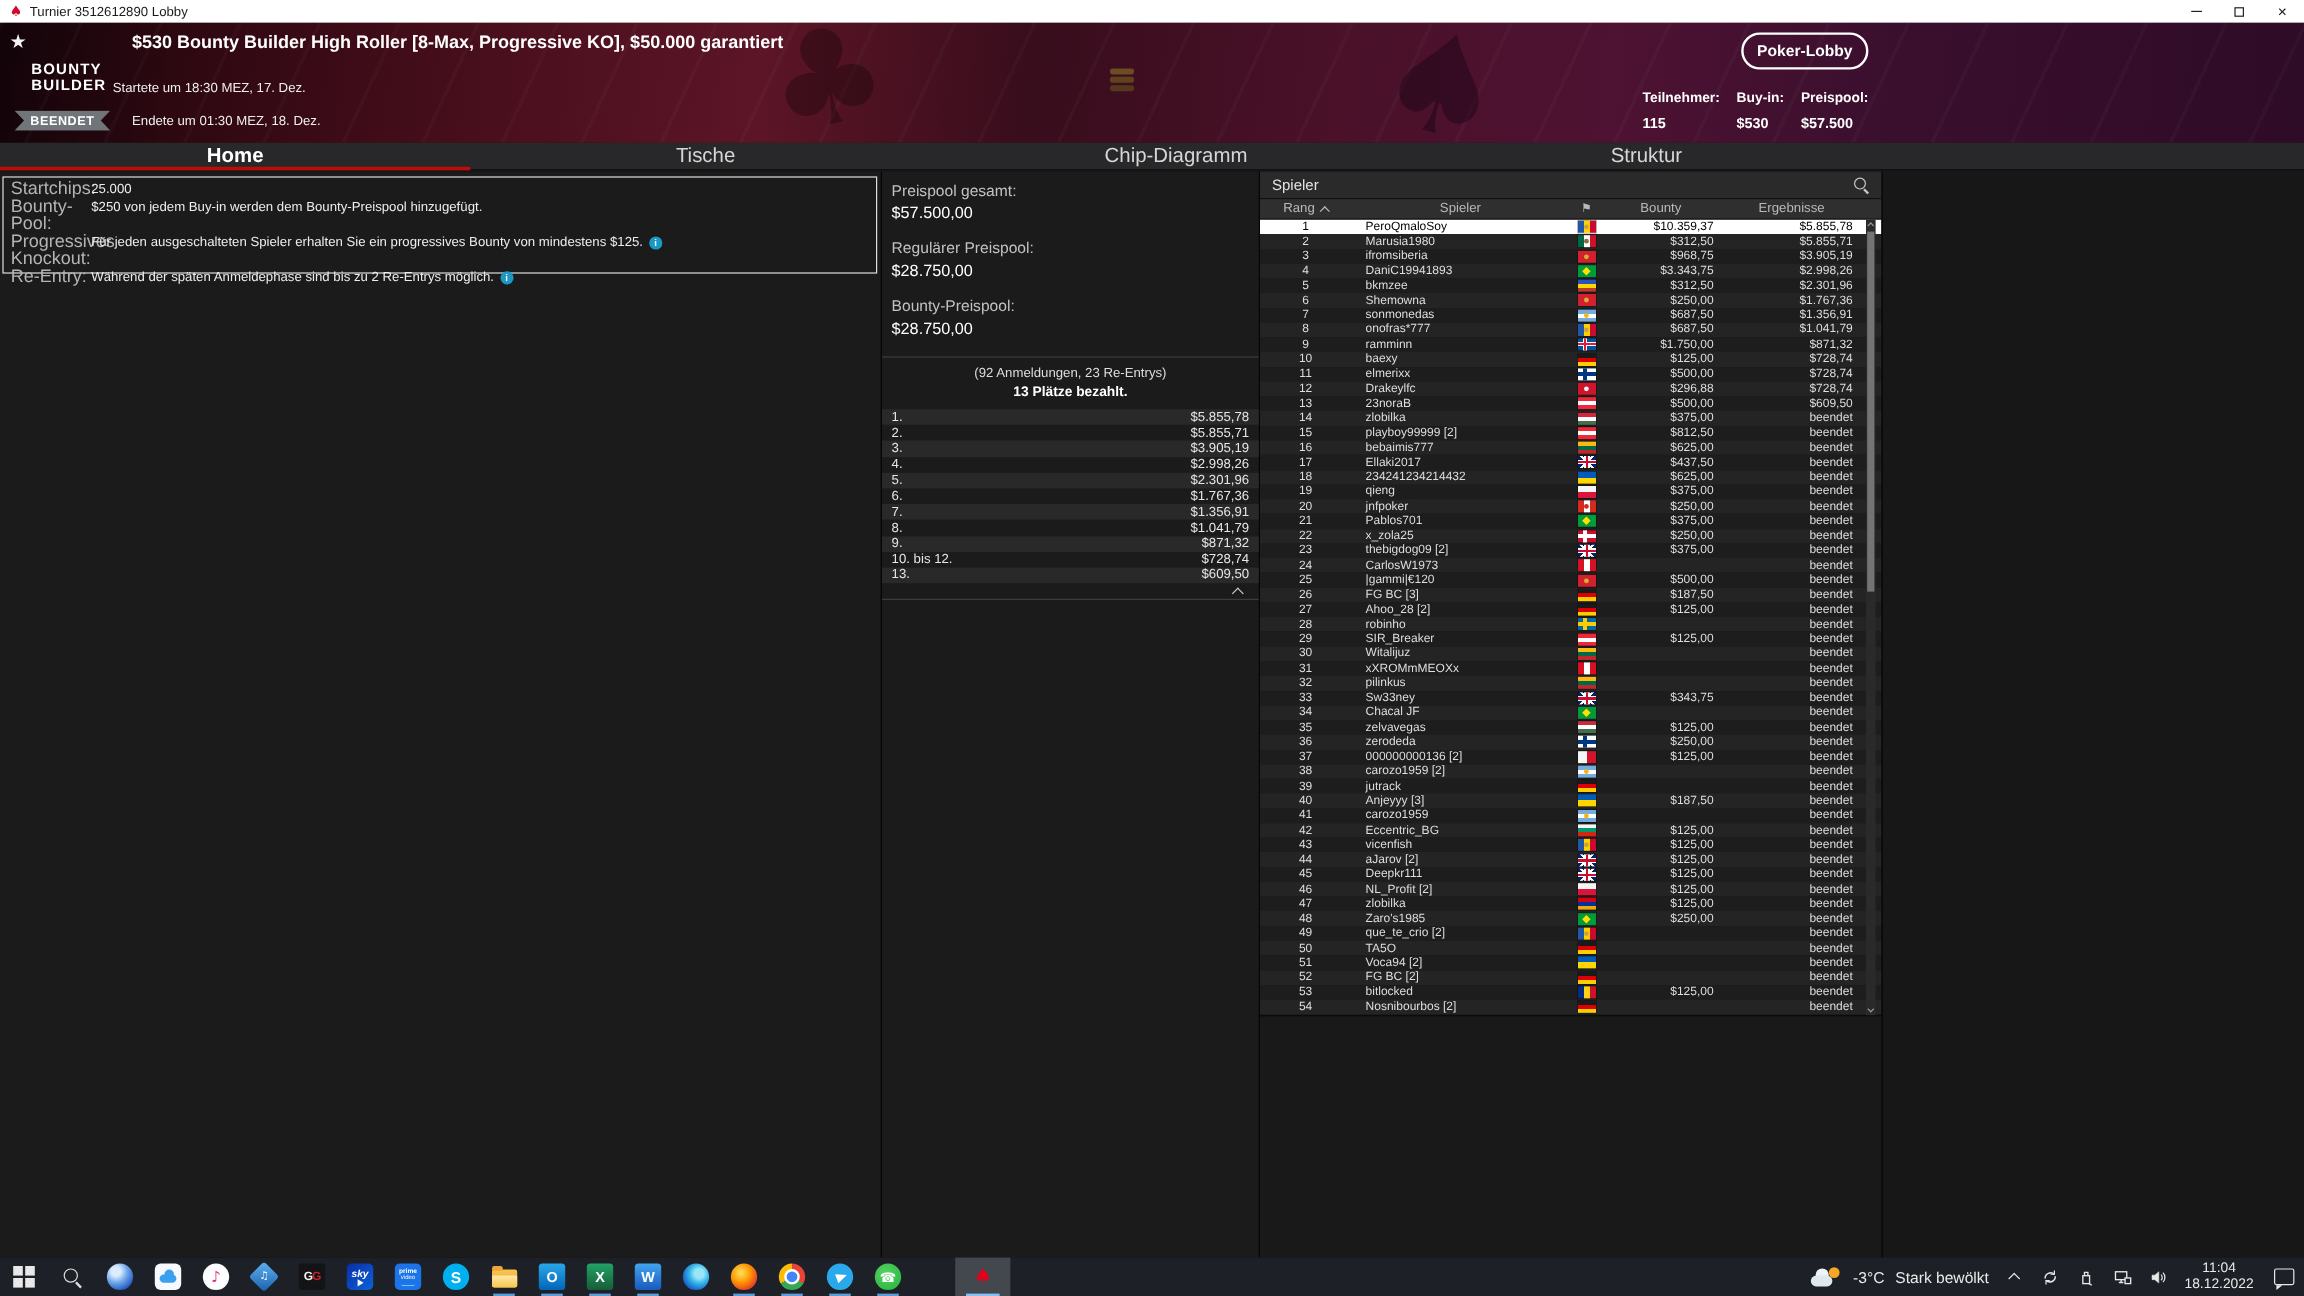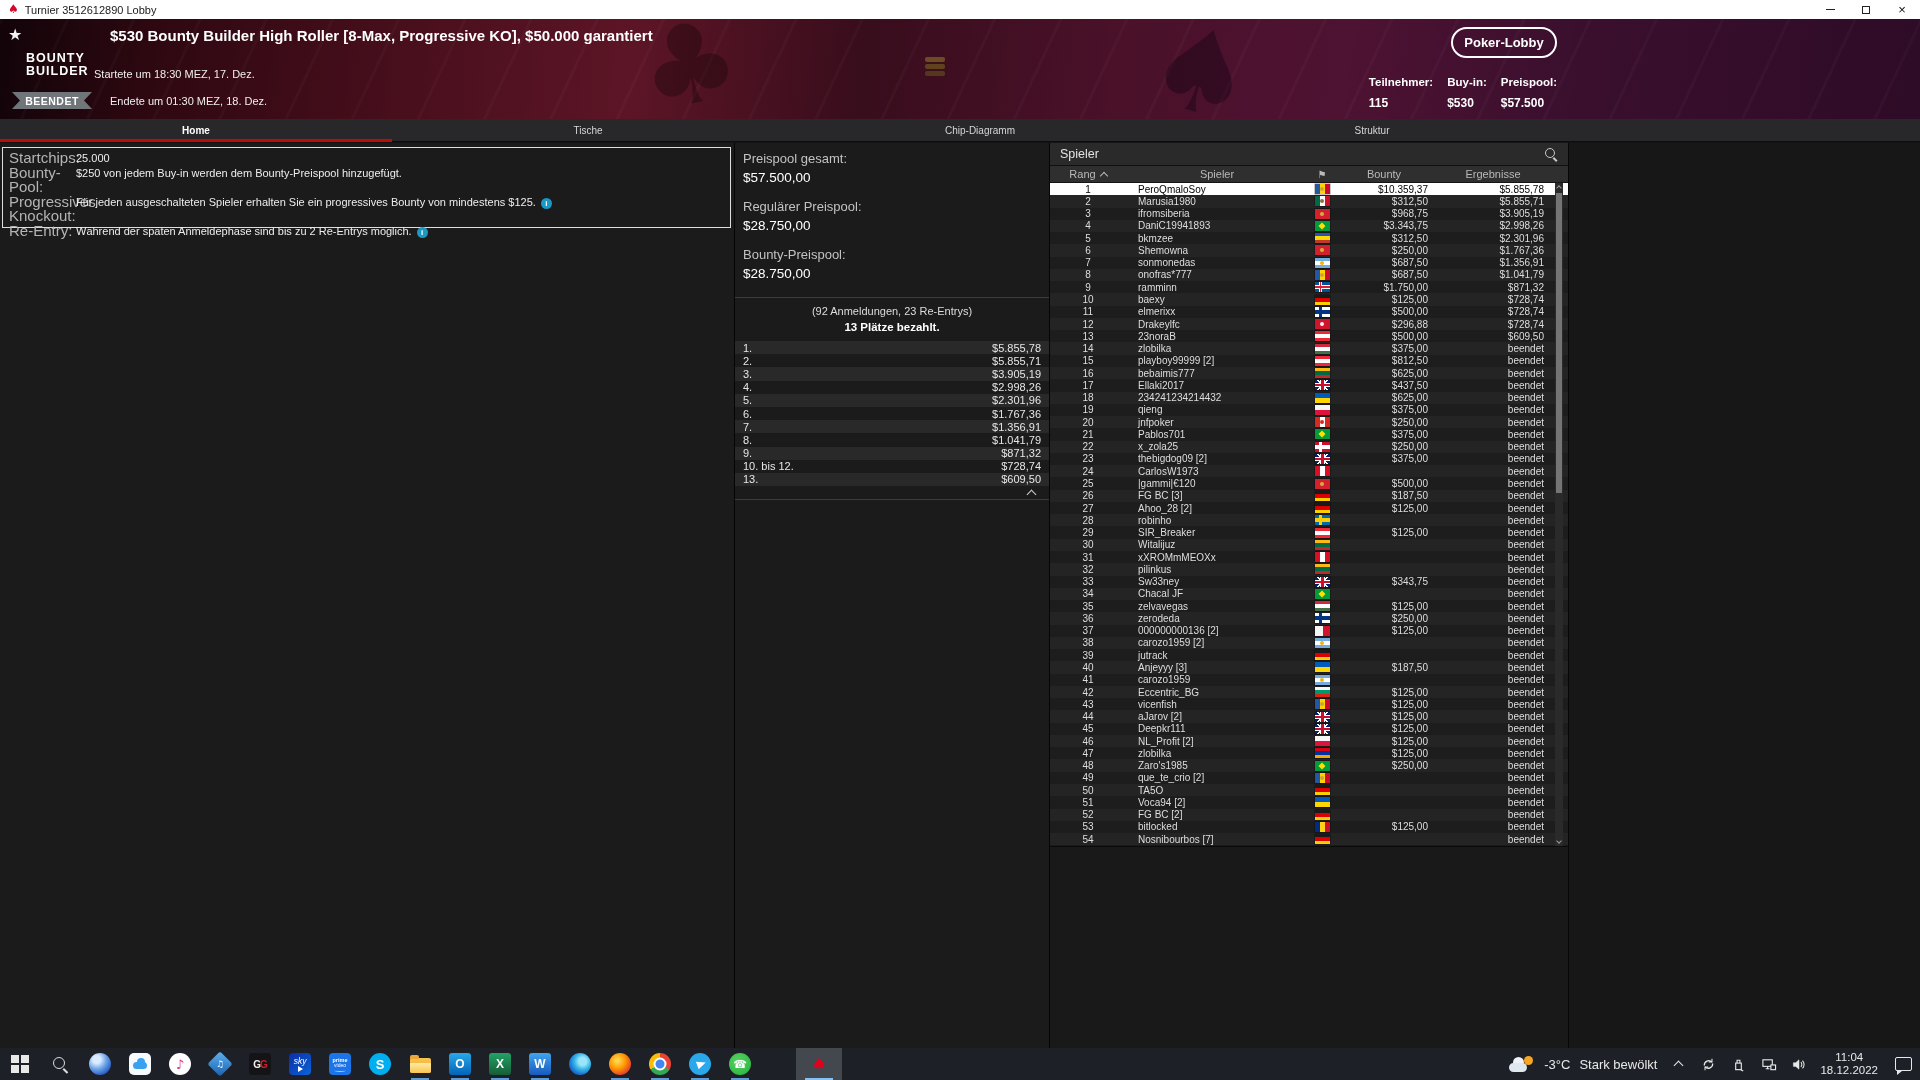--- a/index.html
+++ b/index.html
@@ -34,21 +34,21 @@
     font-size:10.5px;font-weight:bold;display:flex;align-items:center;justify-content:center;letter-spacing:.5px;
     clip-path:polygon(0 0,100% 0,90% 50%,100% 100%,0 100%,10% 50%)}
   .b-lobby{position:absolute;right:363px;top:8px;width:106px;height:31px;border:2px solid #fff;border-radius:17px;
     color:#fff;font-size:13px;font-weight:bold;display:flex;align-items:center;justify-content:center;background:transparent;cursor:pointer}
   .b-stats{position:absolute;right:363px;top:57px;display:flex;gap:14px;text-align:left}
   .bs-label{font-size:11.5px;font-weight:bold;color:#fff}
   .bs-value{margin-top:8px;font-size:12px;font-weight:bold;color:#fff}
 
   
   .tabbar{position:absolute;left:0;top:119px;width:1920px;height:23px;background:#28282a;display:flex;border-bottom:1px solid #0d0d0d}
-  .tab{width:392px;display:flex;align-items:center;justify-content:center;font-size:10px;color:#d6d6d6;position:relative;cursor:pointer}
+  .tab{width:392px;display:flex;align-items:center;justify-content:center;font-size:17px;color:#d6d6d6;position:relative;cursor:pointer}
   .tab.active{color:#fff;font-weight:bold}
   .tab.active::after{content:"";position:absolute;left:0;right:0;bottom:-1px;height:3px;background:#c00b0b}
 
   
   .left-area{position:absolute;left:0;top:143px;width:734px;height:905px;background:#1b1b1b}
   .info-box{position:absolute;left:2px;top:4px;width:729px;height:81px;border:1px solid #dedede;padding:3px 6px;background:#1b1b1b}
   .info-row{display:flex;line-height:14.6px;font-size:11px}
   .ilabel{width:67px;flex:none;color:#b4b4b4;font-size:15px}
   .itext{color:#ededed;white-space:nowrap}
   .iicon{display:inline-block;width:11px;height:11px;border-radius:50%;background:#1b98c4;color:#fff;
@@ -117,21 +117,21 @@
   .ic-sphere{width:22px;height:22px;border-radius:50%;background:radial-gradient(circle at 35% 30%,#dcecff 0 18%,#6fa6e8 45%,#2a5fc4 75%,#123a8c 100%)}
   .ic-icloud{width:22px;height:22px;border-radius:5px;background:#f7fafd;position:relative}
   .ic-icloud .cl{position:absolute;left:4px;bottom:6px;width:14px;height:7px;background:#3aa0f0;border-radius:7px}
   .ic-icloud .cl::before{content:"";position:absolute;left:4px;top:-4px;width:8px;height:8px;background:#3aa0f0;border-radius:50%}
   .ic-itunes{width:22px;height:22px;border-radius:50%;background:radial-gradient(circle at 50% 40%,#ffffff 0 60%,#f0f0f2 100%);display:flex;align-items:center;justify-content:center;color:#d63384;font-size:13px}
   .ic-atv{width:18px;height:18px;transform:rotate(45deg);background:linear-gradient(135deg,#5db2f0,#1b5fae);border-radius:3px;display:flex;align-items:center;justify-content:center}
   .ic-atv span{transform:rotate(-45deg);color:#fff;font-size:9px}
   .ic-gg{width:22px;height:22px;border-radius:3px;background:#141417;display:flex;align-items:center;justify-content:center;font-size:10px;font-weight:bold;letter-spacing:-1px}
   .ic-gg .g1{color:#f2f2f2}.ic-gg .g2{color:#c9242b}
   .ic-sky{width:22px;height:22px;border-radius:4px;background:linear-gradient(135deg,#0a2ea8,#0b63d8);display:flex;flex-direction:column;align-items:center;justify-content:center;color:#fff}
-  .ic-sky .t{font-size:8.5px;font-weight:normal;font-style:italic;line-height:8px}
+  .ic-sky .t{font-size:8.5px;font-weight:bold;font-style:italic;line-height:8px}
   .ic-sky .play{width:0;height:0;border-left:5px solid #fff;border-top:3px solid transparent;border-bottom:3px solid transparent;margin-top:1px}
   .ic-prime{width:22px;height:22px;border-radius:4px;background:#1b74e8;display:flex;flex-direction:column;align-items:center;justify-content:center;color:#fff;text-align:center}
   .ic-prime .l1{font-size:5.5px;font-weight:bold;line-height:6px}
   .ic-prime .l2{font-size:5px;line-height:5px}
   .ic-prime .arc{width:12px;height:3px;border-bottom:1.3px solid #9fd0ff;border-radius:50%;margin-top:1px}
   .ic-skype{width:22px;height:22px;border-radius:50%;background:#00aff0;display:flex;align-items:center;justify-content:center;color:#fff;font-size:13px;font-weight:bold}
   .ic-folder{position:relative;width:21px;height:15px;margin-top:3px;background:linear-gradient(#f7c64d,#eda63a);border-radius:2px}
   .ic-folder::before{content:"";position:absolute;left:0;top:-3px;width:9px;height:4px;background:#eda63a;border-radius:2px 2px 0 0}
   .ic-folder::after{content:"";position:absolute;left:0;bottom:0;width:21px;height:10px;background:linear-gradient(#ffe9a8,#f7c64d);border-radius:1px 1px 2px 2px}
   .sq-ic{width:22px;height:22px;border-radius:3px;display:flex;align-items:center;justify-content:center;color:#fff;font-size:12px;font-weight:bold}
@@ -838,21 +838,21 @@
           <div class="c-rank">53</div>
           <div class="c-name">bitlocked</div>
           <div class="c-flag">
             <div class="flag" style="background: linear-gradient(to right, rgb(0, 43, 127) 0%, rgb(0, 43, 127) 33.3%, rgb(252, 209, 22) 33.3%, rgb(252, 209, 22) 66.7%, rgb(206, 17, 38) 66.7%, rgb(206, 17, 38) 100%);"></div>
           </div>
           <div class="c-bounty">$125,00</div>
           <div class="c-result">beendet</div>
         </div>
         <div class="prow">
           <div class="c-rank">54</div>
-          <div class="c-name">Nosnibourbos [7]</div>
+          <div class="c-name">Nosnibourbos [2]</div>
           <div class="c-flag">
             <div class="flag" style="background: linear-gradient(rgb(26, 26, 26) 0%, rgb(26, 26, 26) 33.3%, rgb(221, 0, 0) 33.3%, rgb(221, 0, 0) 66.7%, rgb(255, 206, 0) 66.7%, rgb(255, 206, 0) 100%);"></div>
           </div>
           <div class="c-bounty"></div>
           <div class="c-result">beendet</div>
         </div>
       </div>
     <div class="rp-empty"></div>
     <div class="sbar">
       <div class="sarrow" style="top:0">

